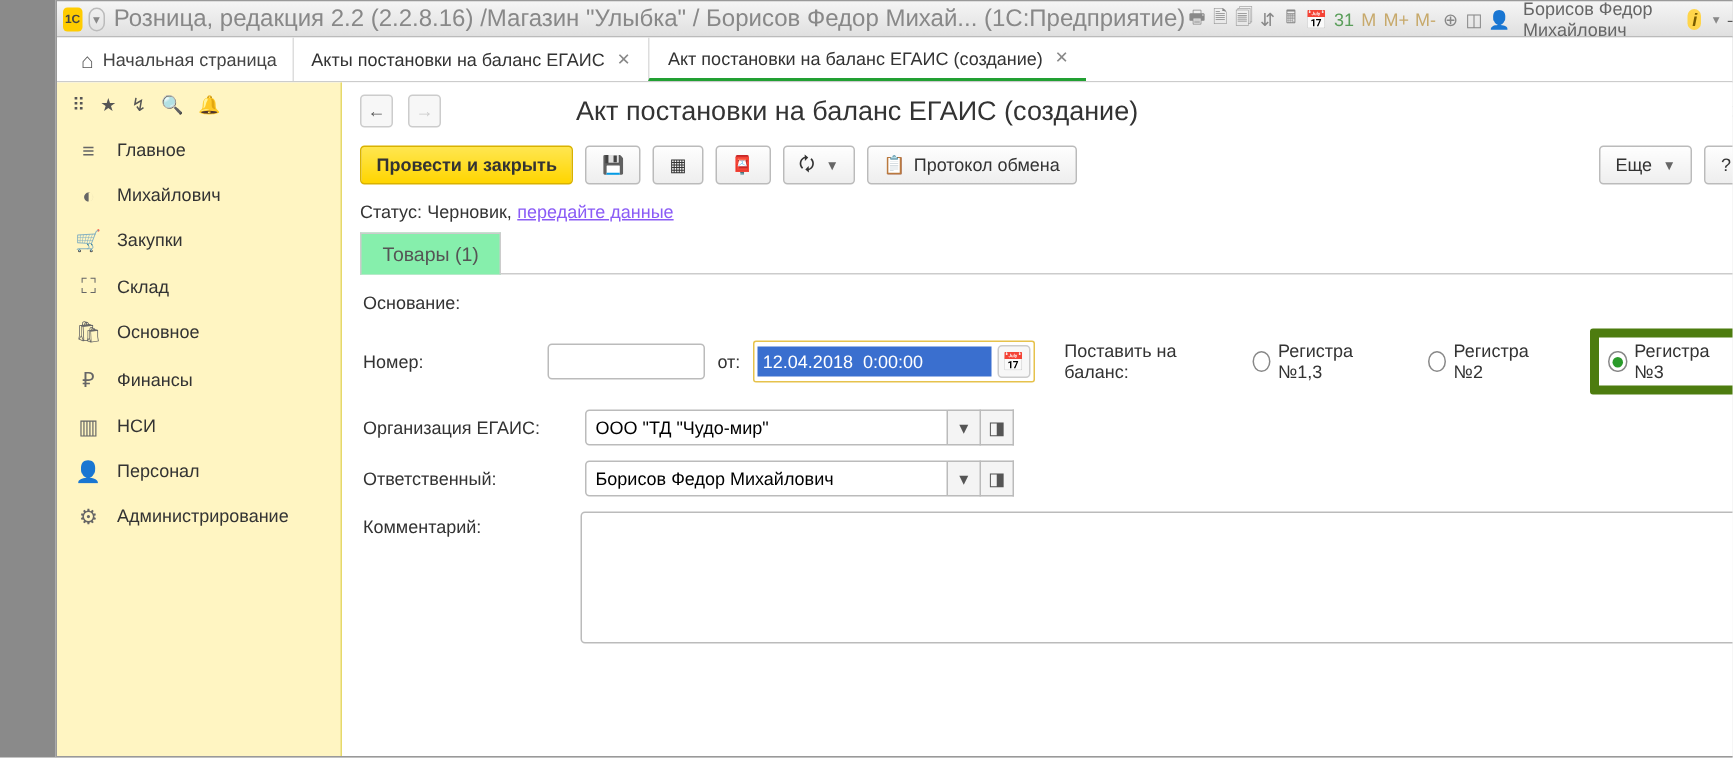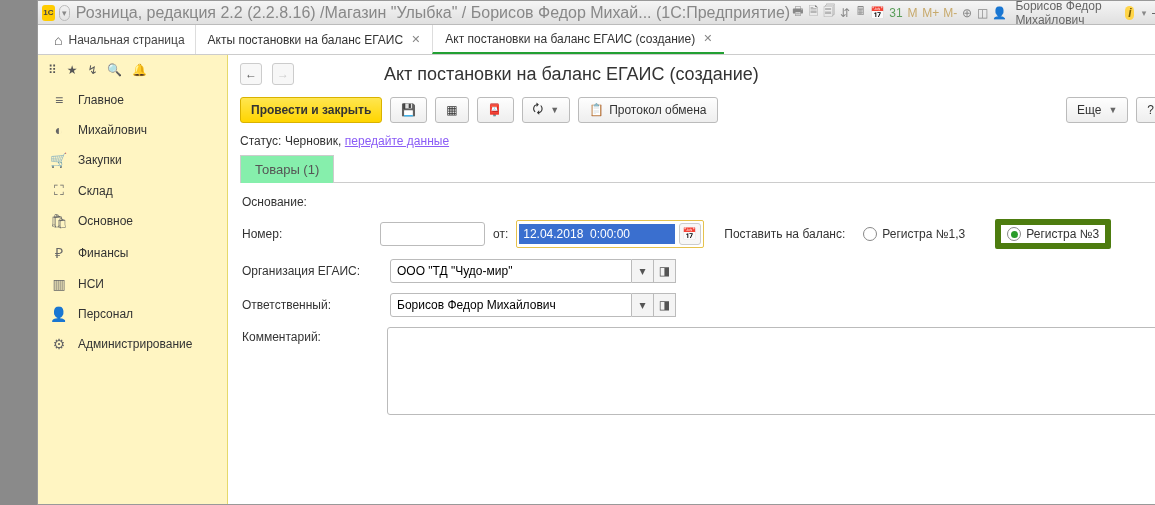--- a/index.html
+++ b/index.html
@@ -213,20 +213,24 @@
               <div class="cal-btn">
                   <span>📅</span>
                 </div>
             </span>
             <span style="margin-left:12px;">Поставить на баланс:</span>
             <div class="radio-grp">
               <label class="radio-opt">
                   <span class="r"></span>
                   <span>Регистра №1,3</span>
                 </label>
+              <label class="radio-opt">
+                  <span class="r"></span>
+                  <span>Регистра №2</span>
+                </label>
               <span class="hl">
                 <label class="radio-opt">
                     <span class="r checked"></span>
                     <span>Регистра №3</span>
                   </label>
               </span>
             </div>
           </div>
 
           <div class="row">

